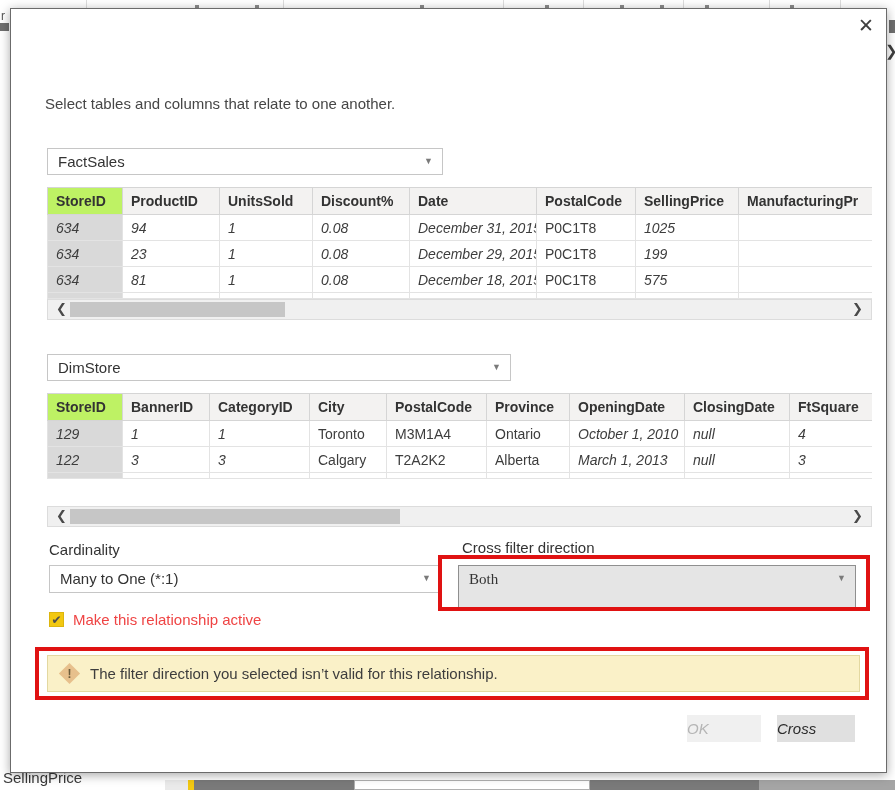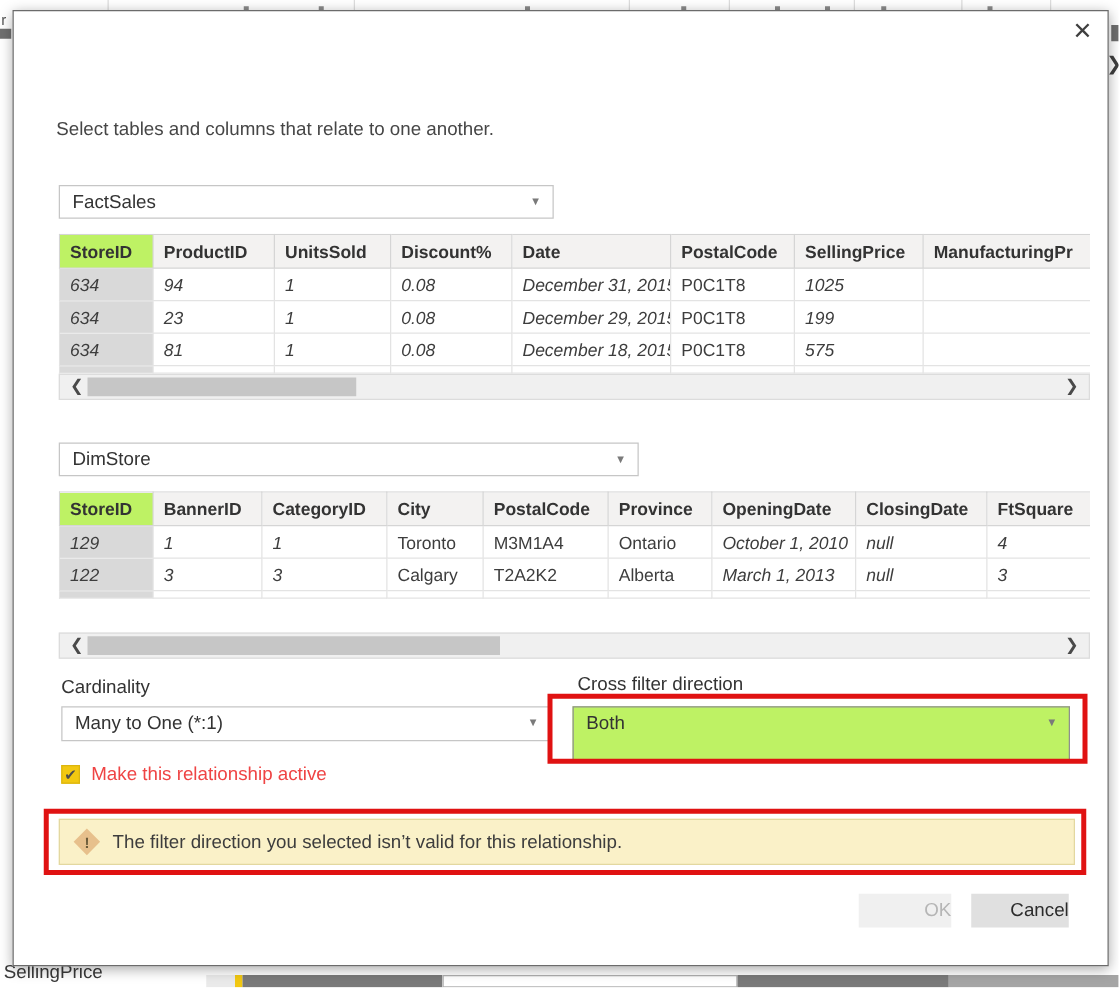--- a/index.html
+++ b/index.html
@@ -25,21 +25,21 @@
   .dlg-sub { position:absolute; left:34px; top:86px; font-size:15px; color:#464646; }
 
   
   .dropdown { position:absolute; height:27px; border:1px solid #c6c6c6; background:#fff;
               font-size:15px; color:#333; line-height:25px; padding-left:10px; cursor:pointer; }
   .dropdown .caret { position:absolute; right:9px; top:0; font-size:9px; color:#7a7a7a; line-height:25px; }
   #dd-fact { left:36px; top:139px; width:396px; }
   #dd-dim  { left:36px; top:345px; width:464px; }
   #dd-card { left:38px; top:556px; width:392px; height:28px; line-height:26px; }
   #dd-both { left:447px; top:556px; width:398px; height:44px; line-height:26px;
-             background:#bef264; border:1px solid #8f8f8f; }
+             background:#e5e5e5; border:1px solid #8f8f8f;font-family:Liberation Serif, serif; }
 
   
   .tblwrap { position:absolute; left:36px; width:825px; overflow:hidden; }
   #tbl1wrap { top:178px; height:112px; }
   #tbl2wrap { top:384px; height:112px; }
   table.preview { border-collapse:collapse; table-layout:fixed; width:825px; font-size:14px; color:#3d3d3d; }
   table.preview th { background:#f3f2f1; font-weight:bold; color:#333; text-align:left;
                      padding:4px 8px; border:1px solid #d5d5d5; height:27px; white-space:nowrap; overflow:hidden; }
   table.preview th.key { background:#bef264; }
   table.preview td { border:1px solid #e3e3e3; padding:3px 8px; height:26px; white-space:nowrap; overflow:hidden; }
@@ -72,22 +72,22 @@
   #redbox1 { left:427px; top:546px; width:432px; height:56px; }
   #redbox2 { left:24px; top:638px; width:834px; height:53px; }
 
   .warnbox { position:absolute; left:36px; top:646px; width:813px; height:37px;
              background:#faf1c8; border:1px solid #e3d8a0; display:flex; align-items:center; }
   .warn-diamond { width:15px; height:15px; margin-left:14px; background:#e7c08c;
                   transform:rotate(45deg); display:flex; align-items:center; justify-content:center; flex:0 0 15px; }
   .warn-diamond span { transform:rotate(-45deg); font-size:12px; font-weight:bold; color:#6b5b3a; }
   .warn-text { margin-left:13px; font-size:15px; color:#3d3d3d; }
 
-  .btn { position:absolute; top:706px; height:27px; font-size:15px; text-align:right;
-         line-height:27px; cursor:pointer; }
+  .btn { position:absolute; top:706px; height:27px; font-size:15px; text-align:left;
+         line-height:27px; cursor:pointer;font-style:italic; }
   #btn-ok { left:676px; width:74px; background:#f0f0f0; color:#b5b5b5; }
   #btn-cancel { left:766px; width:78px; background:#e0e0e0; color:#2b2b2b; }
 </style>
 </head>
 <body>
 
 <div id="stage">
 
   <div class="bg-line" style="left:86px"></div>
   <div class="bg-line" style="left:283px"></div>
@@ -293,15 +293,15 @@
 
     <div class="redbox" id="redbox2"></div>
     <div class="warnbox">
       <div class="warn-diamond">
         <span>!</span>
       </div>
       <div class="warn-text">The filter direction you selected isn’t valid for this relationship.</div>
     </div>
 
     <div class="btn" id="btn-ok">OK</div>
-    <div class="btn" id="btn-cancel">Cancel</div>
+    <div class="btn" id="btn-cancel">Cross</div>
   </div>
 </div>
 
 </body></html>

